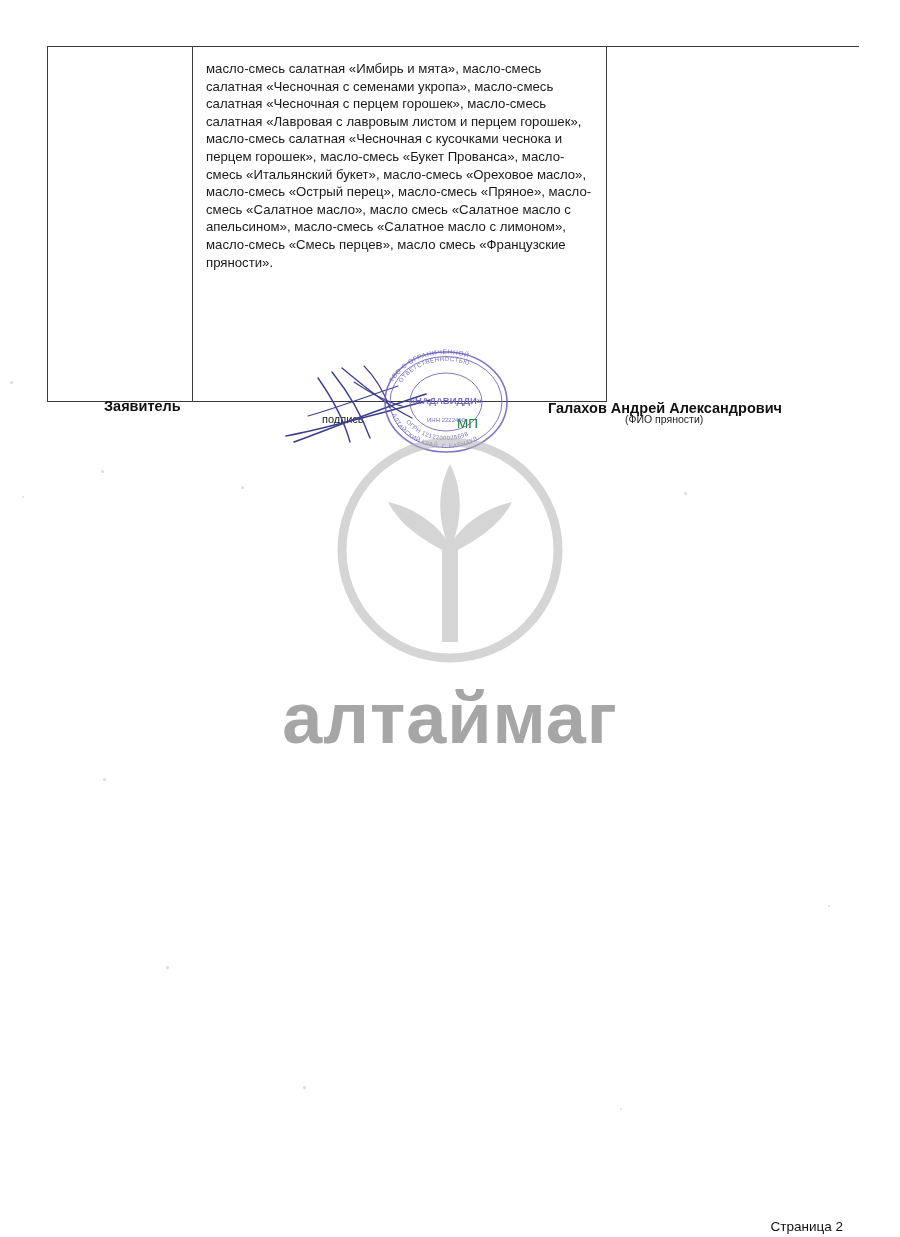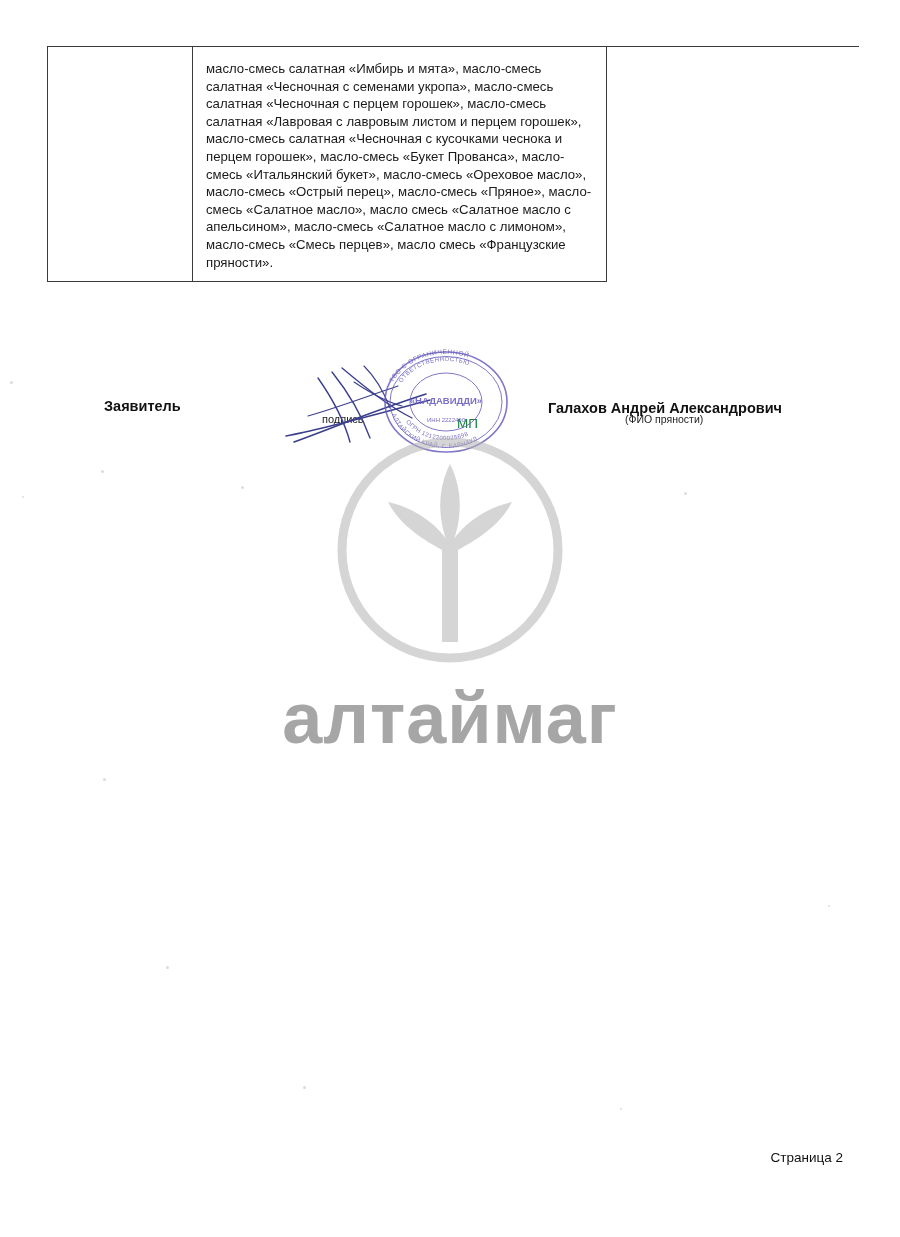--- a/index.html
+++ b/index.html
@@ -37,21 +37,21 @@
     height: 1px;
     background: #3a3a3a;
   }
 
   
   .table {
     position: absolute;
     left: 47px;
     top: 46px;
     width: 560px;
-    height: 236px;
+    height: 356px;
     box-sizing: border-box;
     border-left: 1px solid #3a3a3a;
     border-bottom: 1px solid #3a3a3a;
     border-right: 1px solid #3a3a3a;
   }
   .table .cell-left {
     position: absolute;
     left: 0;
     top: 0;
     width: 145px;
@@ -168,21 +168,21 @@
     top: 760px;
     width: 900px;
     text-align: center;
     font-size: 27px;
     color: #a6a6a6;
   }
 
   .page-number {
     position: absolute;
     right: 57px;
-    top: 1150px;
+    top: 1219px;
     font-size: 13.5px;
     color: #111;
   }
 </style>
 </head>
 <body>
 
 <div class="page">
 
   <div class="speck" style="left:10px;  top:381px;  width:3px; height:3px;"></div>

